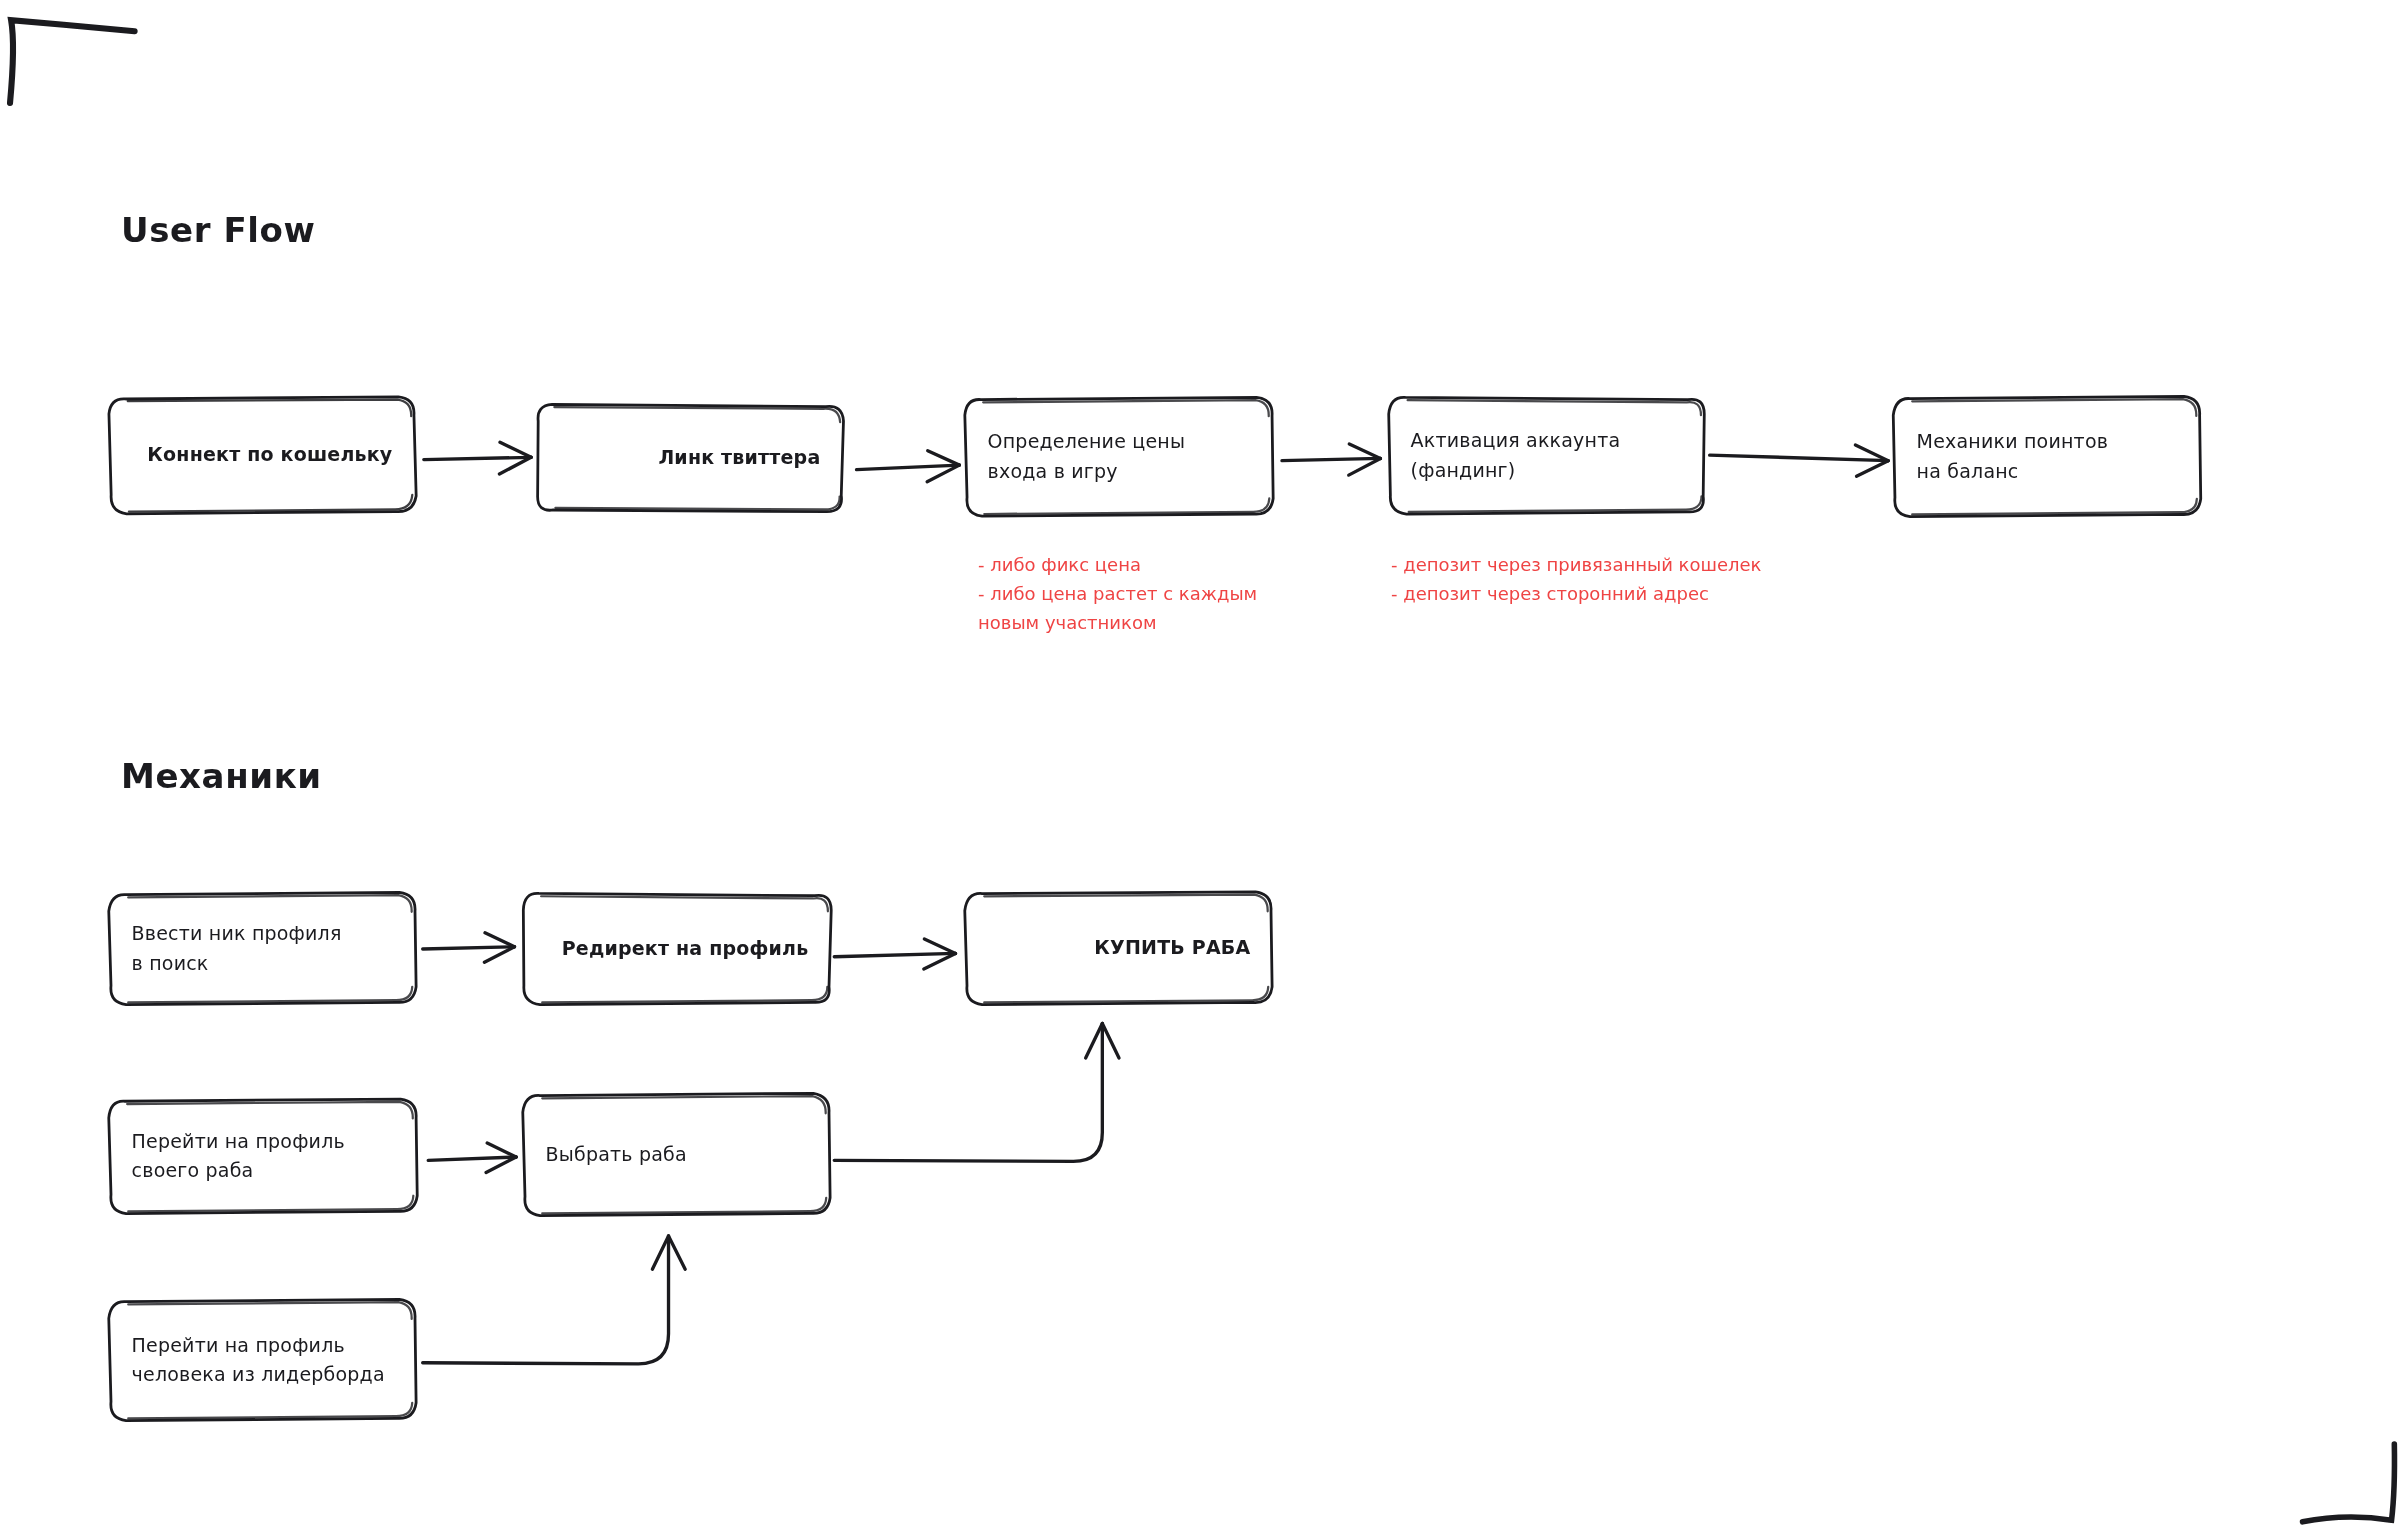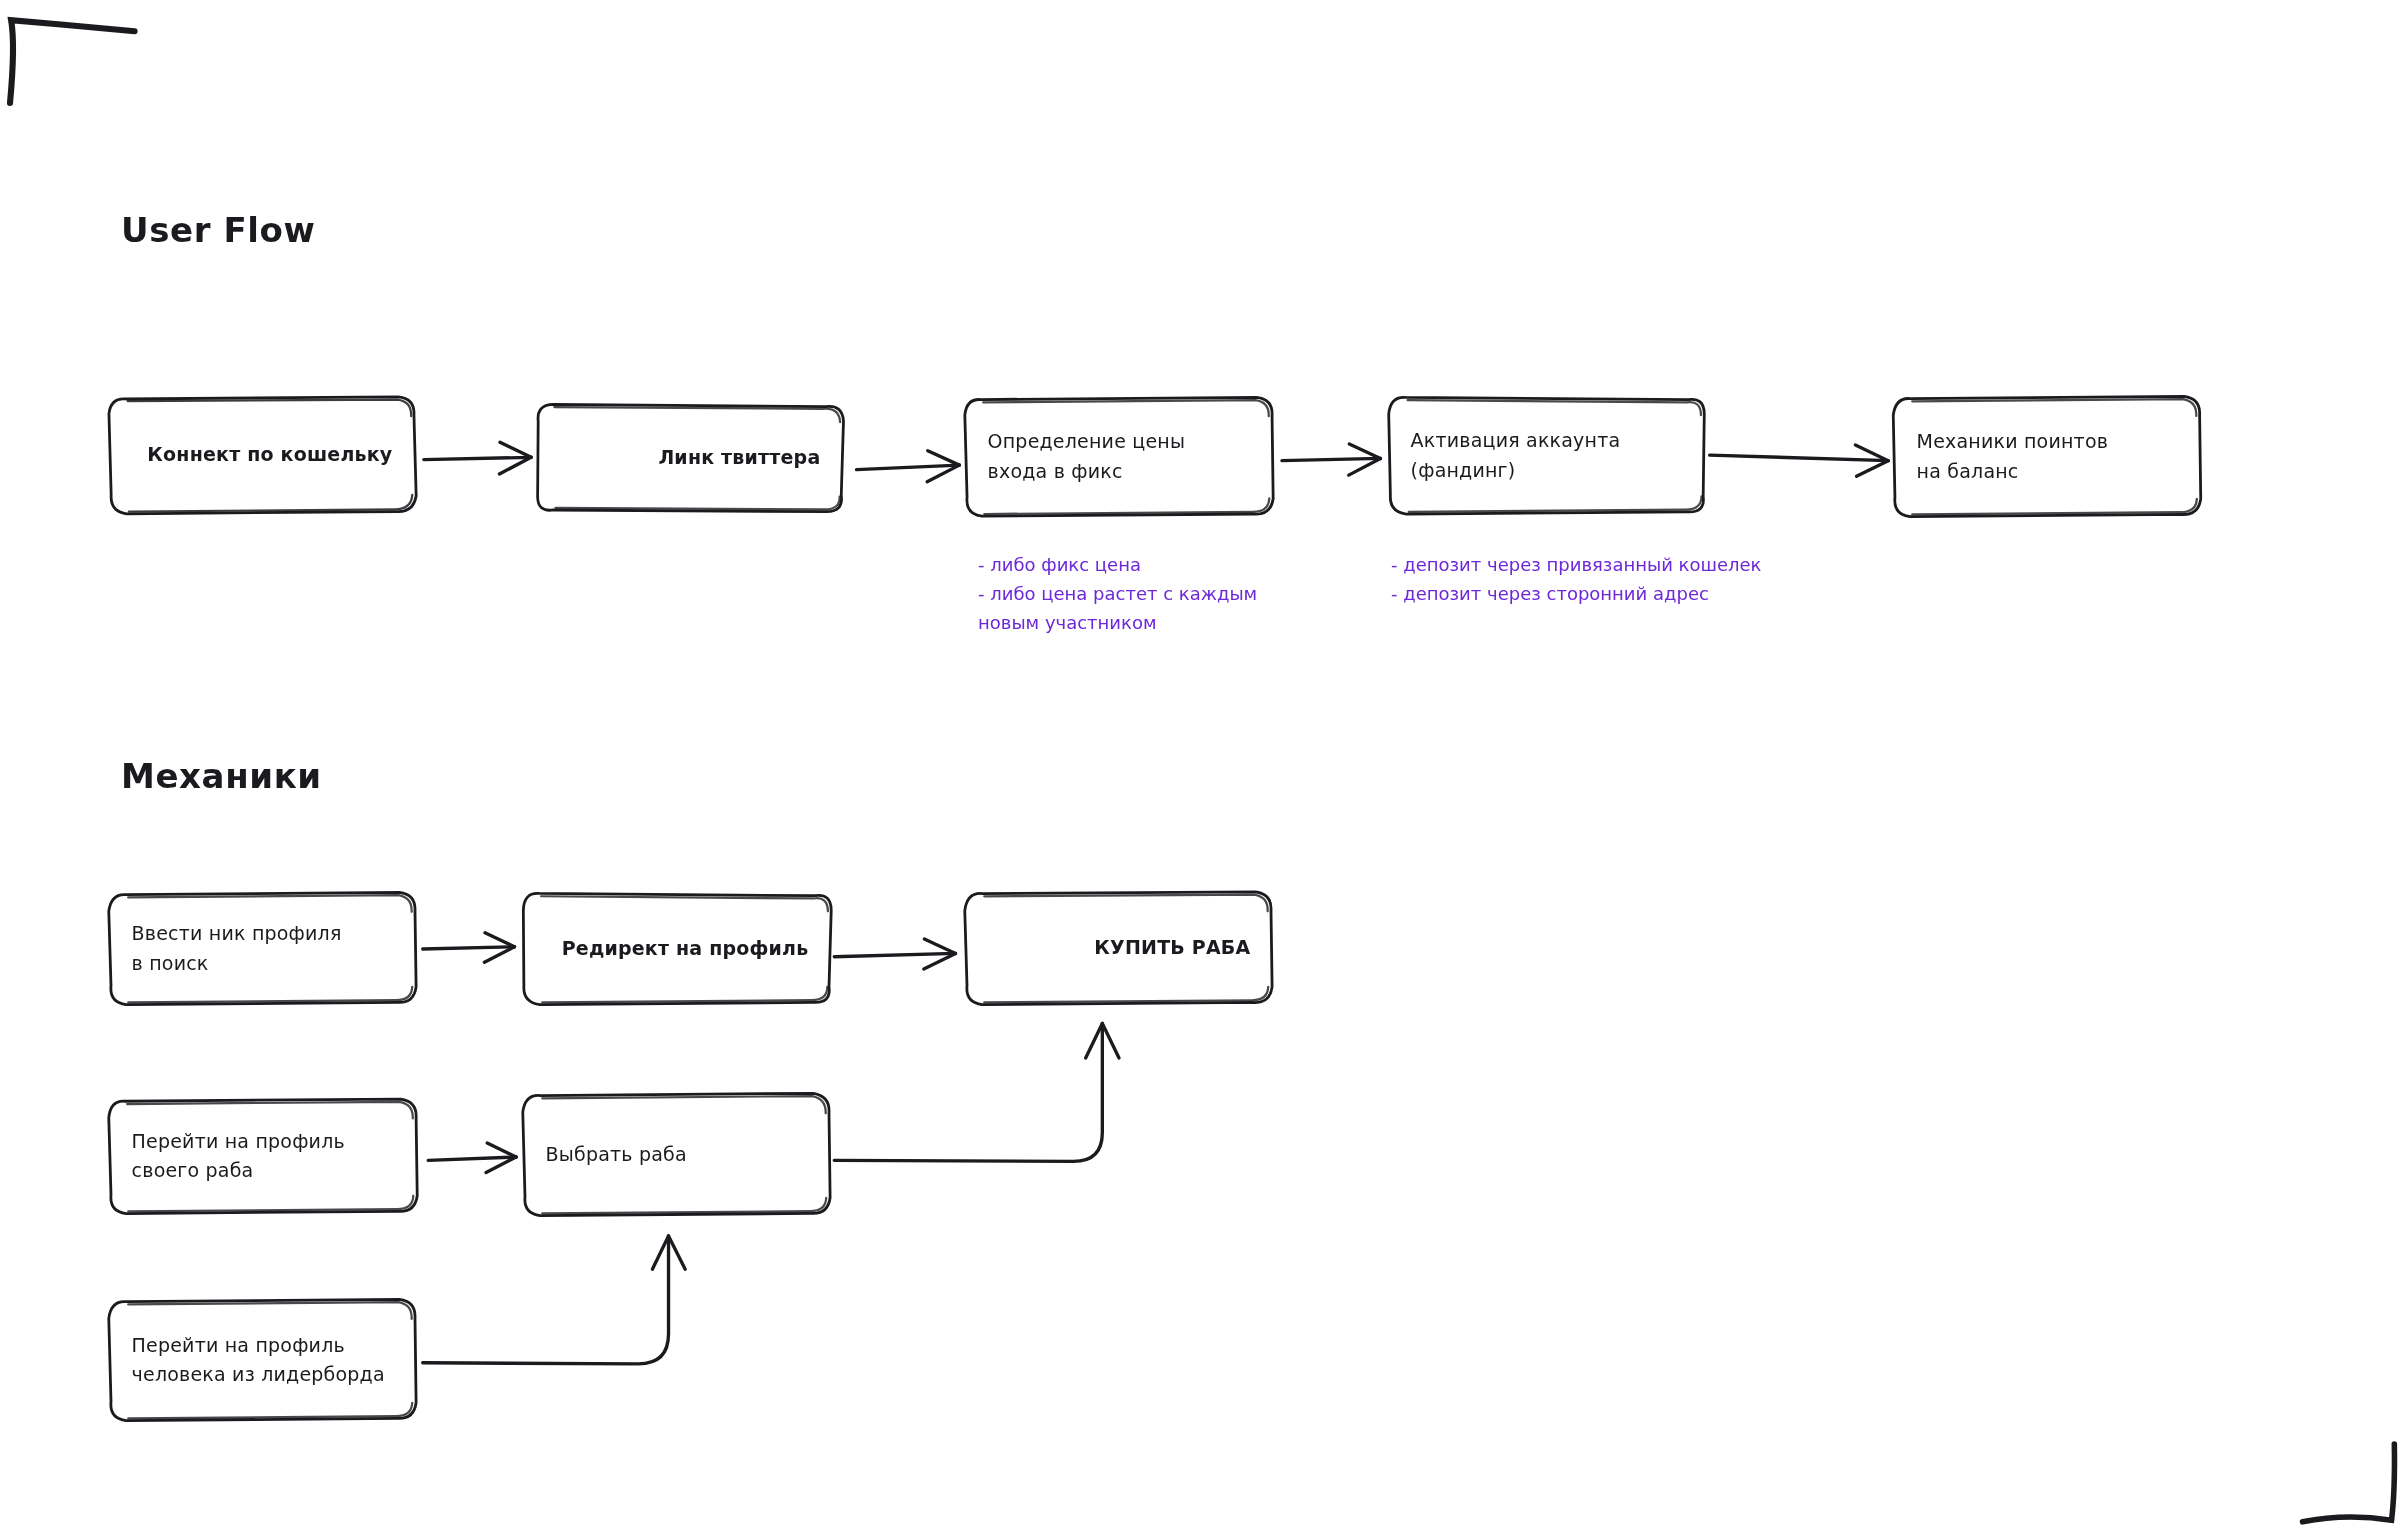--- a/index.html
+++ b/index.html
@@ -7,21 +7,21 @@
        font-family:"DejaVu Sans","Liberation Sans",sans-serif;color:#1b1b1f;}
   #canvas{position:absolute;inset:0;width:2401px;height:1537px;padding-left:8px;}
   svg.layer{position:absolute;left:0;top:0;width:2401px;height:1537px;pointer-events:none;}
   .node{position:absolute;box-sizing:border-box;display:flex;align-items:center;
         justify-content:flex-start;padding:0 25.6px;}
   .node .label{position:relative;z-index:2;font-size:19px;line-height:1.55;
         letter-spacing:0.2px;color:#1b1b1f;white-space:pre-line;font-weight:400;}
   .node.center .label{width:100%;text-align:right;font-weight:bold;}
   .node svg{position:absolute;left:0;top:0;overflow:visible;}
   .heading{position:absolute;font-size:34px;font-weight:700;color:#1b1b1f;letter-spacing:0.6px;}
-  .note{position:absolute;font-size:18px;line-height:1.62;color:#6d28d9;white-space:pre-line;}
+  .note{position:absolute;font-size:18px;line-height:1.62;color:#ef4444;white-space:pre-line;}
 </style>
 </head>
 <body>
 
 <div id="canvas">
 
   <svg class="layer" viewBox="0 0 4317 2763" width="2401" height="1537">
     <g fill="none" stroke="#1b1b1f" stroke-width="11" stroke-linecap="round">
       <path d="M18 185 C 24 120, 26 70, 20 36 C 90 42, 180 50, 242 56"></path>
     </g>
@@ -76,21 +76,21 @@
     </svg>
     <span class="label">Линк твиттера</span>
   </div>
 
   <div class="node" style="left:962px;top:394px;width:314px;height:125px;">
     <svg width="314" height="125" viewBox="0 0 565 225">
       <path fill="#fff" stroke="#1b1b1f" stroke-width="5" stroke-linecap="round" stroke-linejoin="round" d="M34 10 L 530 6 Q 560 9 558 39 L 560 188 Q 556 218 526 216 L 36 220 Q 6 216 9 186 L 5 38 Q 8 8 34 10 Z"></path>
       <path fill="none" stroke="#1b1b1f" stroke-width="4" stroke-linecap="round" opacity=".8" d="M38 15 L 528 11 Q 553 14 552 40 M553 188 Q 552 212 524 212 L 40 216"></path>
     </svg>
     <span class="label">Определение цены
-входа в фикс</span>
+входа в игру</span>
   </div>
 
   <div class="node" style="left:1385px;top:393px;width:323px;height:125px;">
     <svg width="323" height="125" viewBox="0 0 580 225">
       <path fill="#fff" stroke="#1b1b1f" stroke-width="5" stroke-linecap="round" stroke-linejoin="round" d="M36 8 L 544 12 Q 574 7 574 38 L 572 186 Q 576 216 544 214 L 38 218 Q 7 214 9 184 L 6 38 Q 9 6 36 8 Z"></path>
       <path fill="none" stroke="#1b1b1f" stroke-width="4" stroke-linecap="round" opacity=".8" d="M40 13 L 542 17 Q 568 13 568 40 M569 186 Q 569 210 541 210 L 42 214"></path>
     </svg>
     <span class="label">Активация аккаунта
 (фандинг)</span>
   </div>

